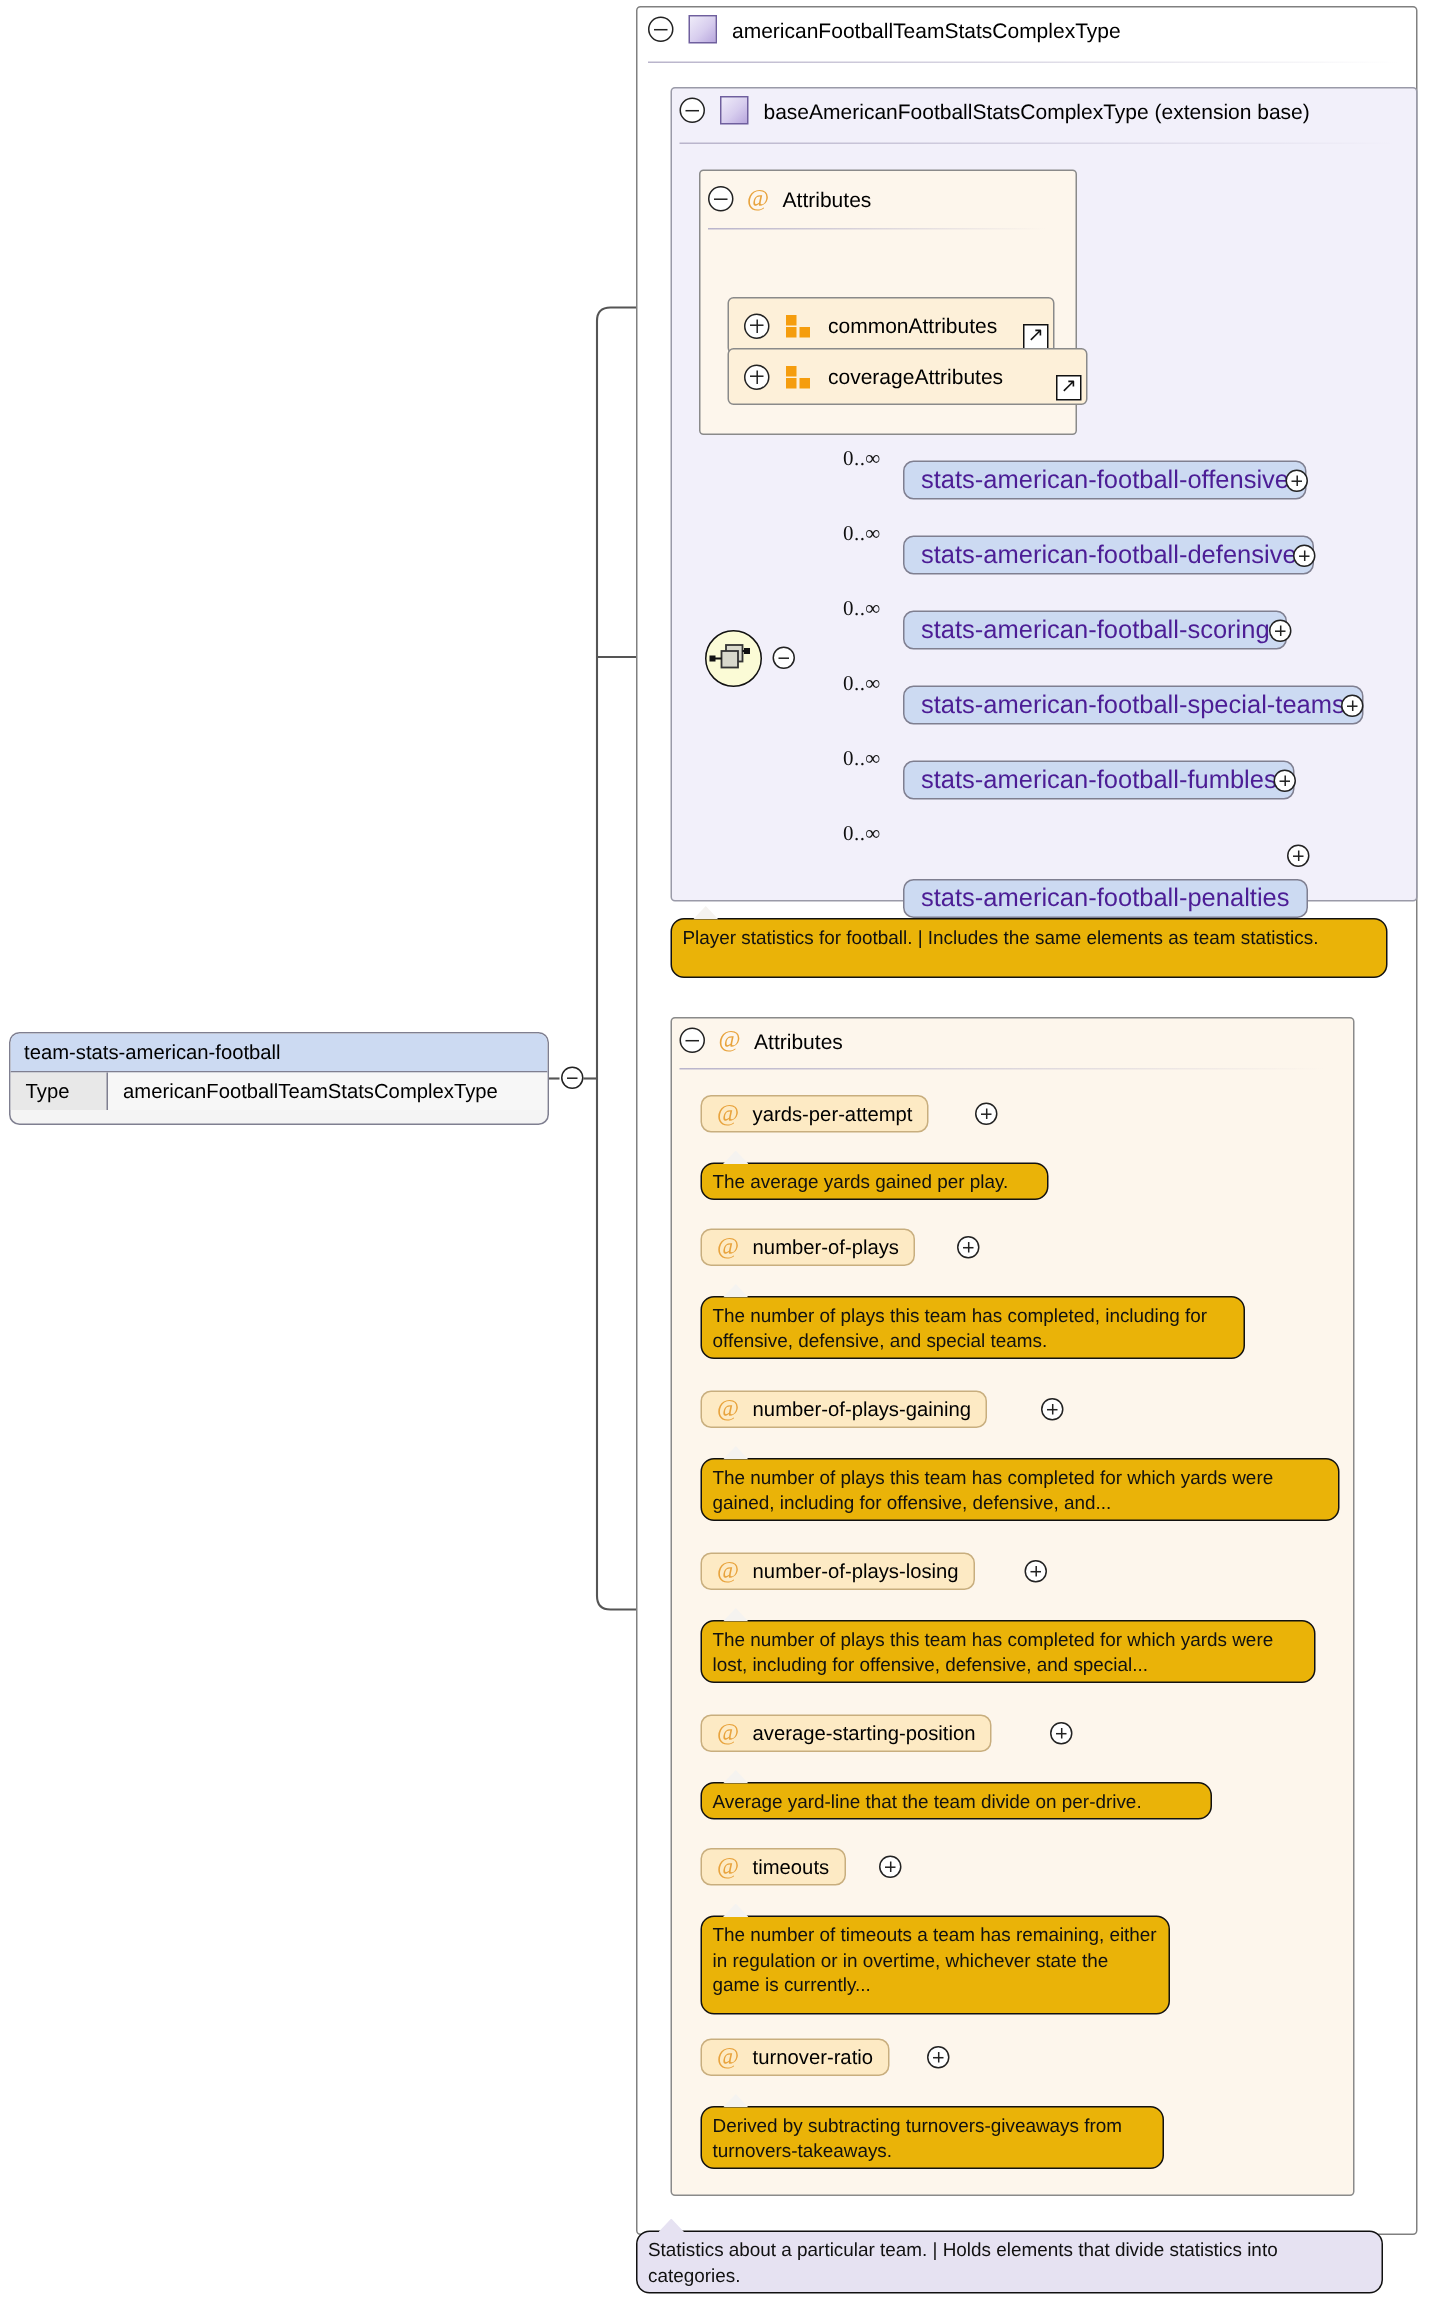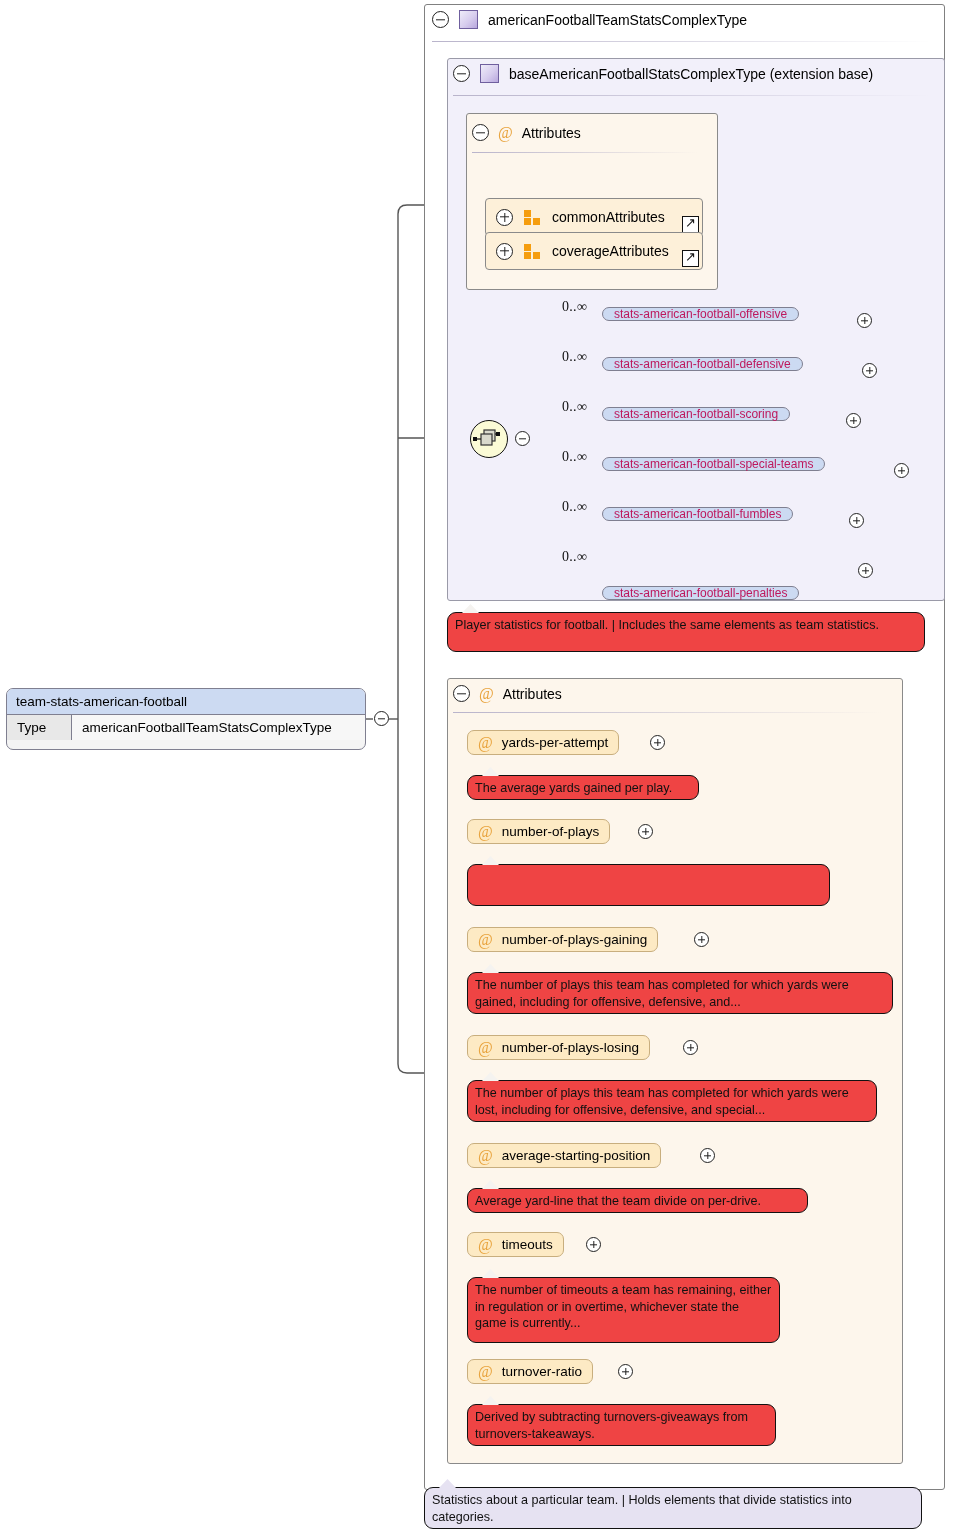--- a/index.html
+++ b/index.html
@@ -71,35 +71,35 @@
     text-align:center;font-size:13px;line-height:17px;color:#111;
   }
 
   
   .pill{
     position:absolute;box-sizing:border-box;display:flex;align-items:center;
     border-radius:7px;white-space:nowrap;
   }
   .pill-el{               
     background:#ccdaf2;border:1.2px solid #7f7f90;
-    height:14px;padding:0 11px;font-size:12px;color:#be185d;
+    height:26px;padding:0 11px;font-size:17px;color:#4c1d95;
   }
   .pill-attr{             
     background:#fdeac4;border:1.2px solid #c8ae7e;
     height:25px;padding:0 10px;gap:9px;font-size:13.5px;
   }
   .pill-ag{               
     background:#fdf0d9;border:1.3px solid #8a8a8a;border-radius:4px;
     height:38px;padding:0 10px;gap:11px;font-size:14px;
   }
 
   
   .note{
     position:absolute;box-sizing:border-box;
-    border:1.4px solid #111;border-radius:9px;background:#ef4444;
+    border:1.4px solid #111;border-radius:9px;background:#eab308;
     padding:4px 7px 5px 7px;font-size:12.6px;line-height:16.5px;color:#111;
   }
   .note.lav{background:#e6e2f2;}
   .note .beak{
     position:absolute;top:-9px;left:14px;width:17px;height:9px;
     background:#f5f3f0;
     clip-path:polygon(0 100%,50% 0,100% 100%);
   }
   .note.lav .beak{background:#e6e2f2;}
 
@@ -193,21 +193,21 @@
   <span class="tog plus"></span>
   <span class="ag-icon">
       <i></i>
       <i></i>
       <i></i>
     </span>
   <span>commonAttributes</span>
   <span class="ext"></span>
 </div>
 
-<div class="pill pill-ag" style="left:485px;top:232px;width:218px;">
+<div class="pill pill-ag" style="left:485px;top:232px;width:240px;">
   <span class="tog plus"></span>
   <span class="ag-icon">
       <i></i>
       <i></i>
       <i></i>
     </span>
   <span>coverageAttributes</span>
   <span class="ext"></span>
 </div>
 
@@ -295,20 +295,21 @@
   <span>The average yards gained per play.</span>
 </div>
 
 <div class="pill pill-attr" style="left:467px;top:819px;">
   <span class="at-icon">@</span>
   <span>number-of-plays</span>
 </div>
 <span class="tog plus abs" style="left:638px;top:824px;"></span>
 <div class="note" style="left:467px;top:864px;width:363px;height:42px;">
   <span class="beak"></span>
+  <span>The number of plays this team has completed, including for offensive, defensive, and special teams.</span>
 </div>
 
 <div class="pill pill-attr" style="left:467px;top:927px;">
   <span class="at-icon">@</span>
   <span>number-of-plays-gaining</span>
 </div>
 <span class="tog plus abs" style="left:694px;top:932px;"></span>
 <div class="note" style="left:467px;top:972px;width:426px;height:42px;">
   <span class="beak"></span>
   <span>The number of plays this team has completed for which yards were gained, including for offensive, defensive, and...</span>

